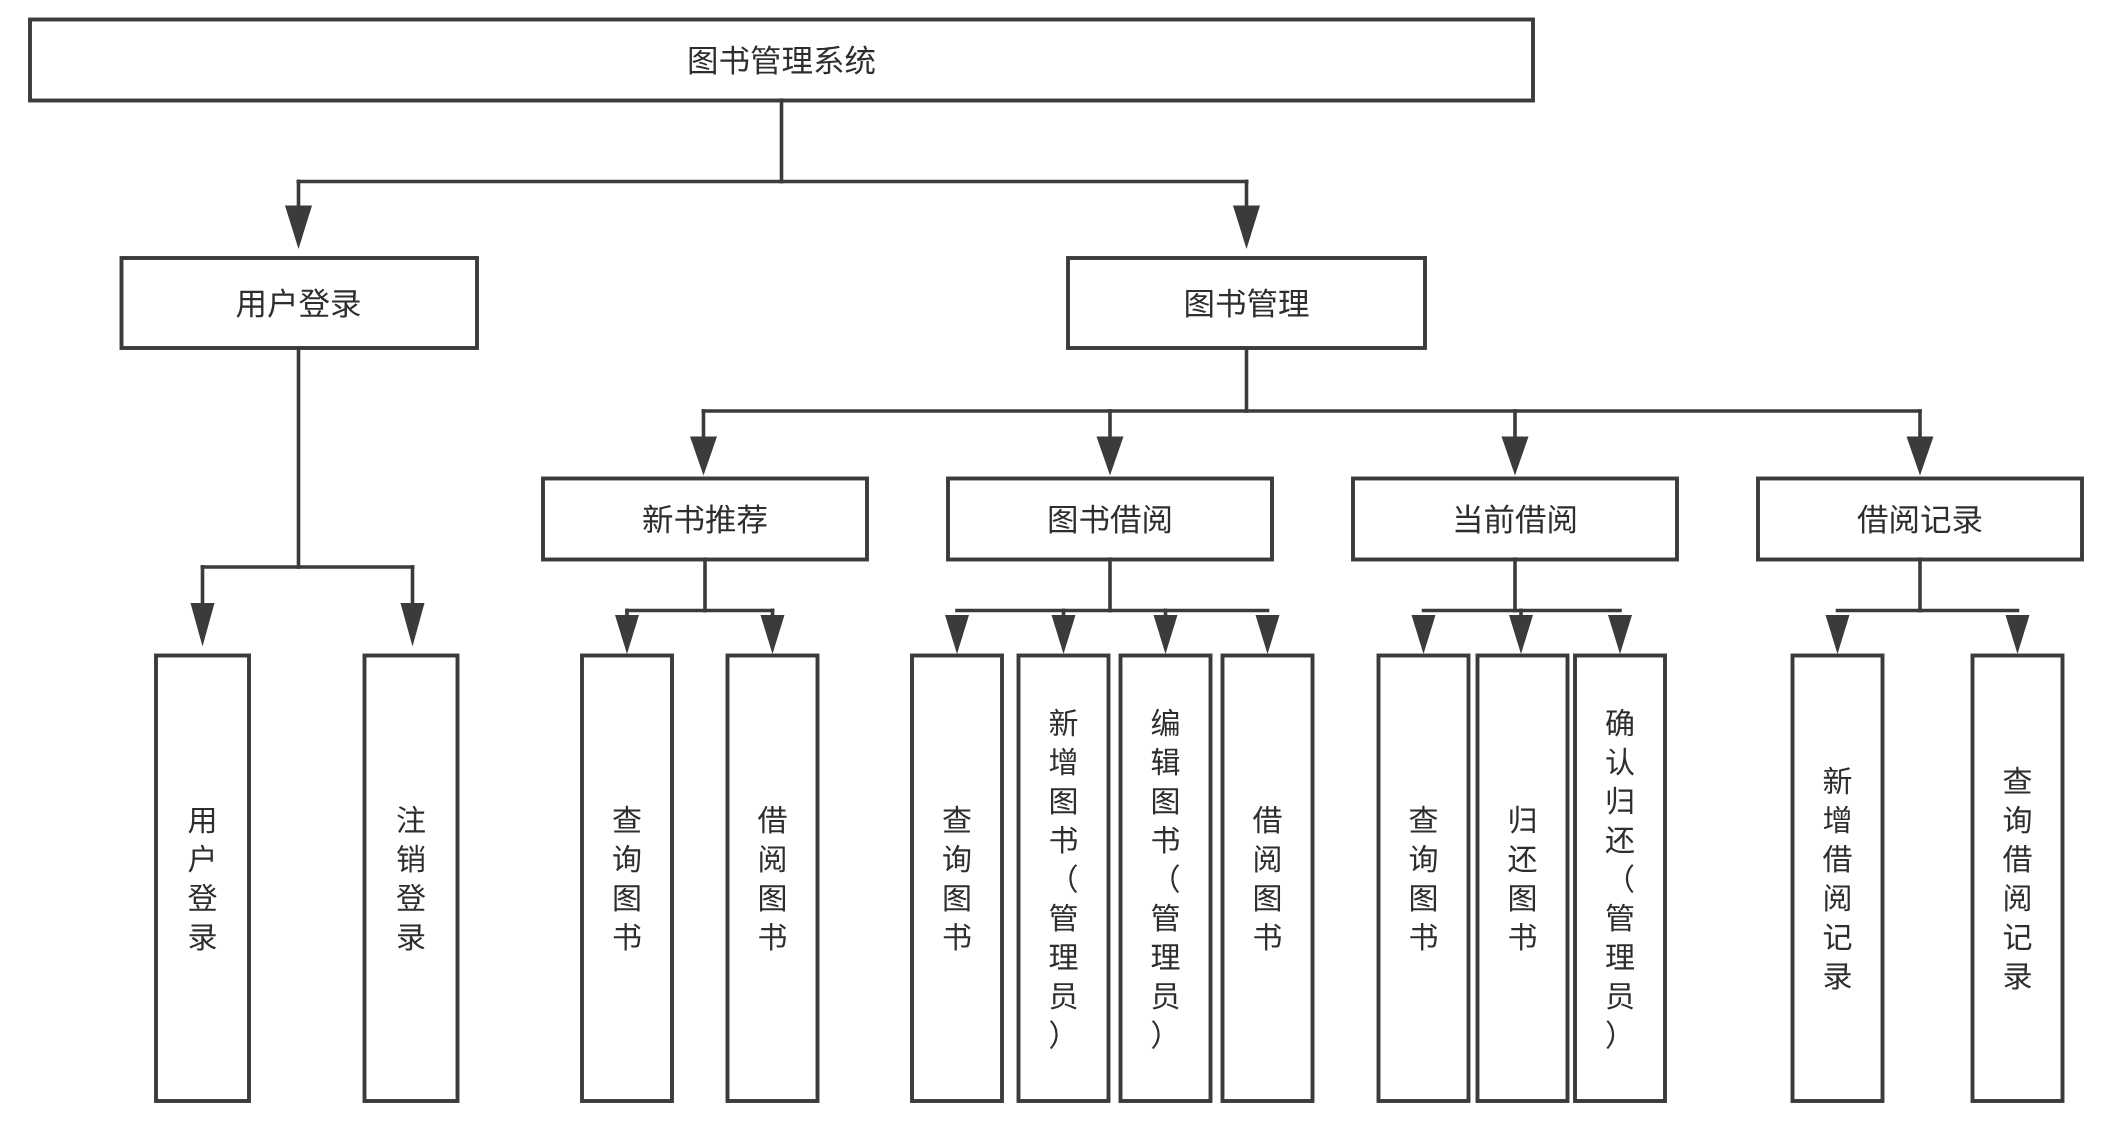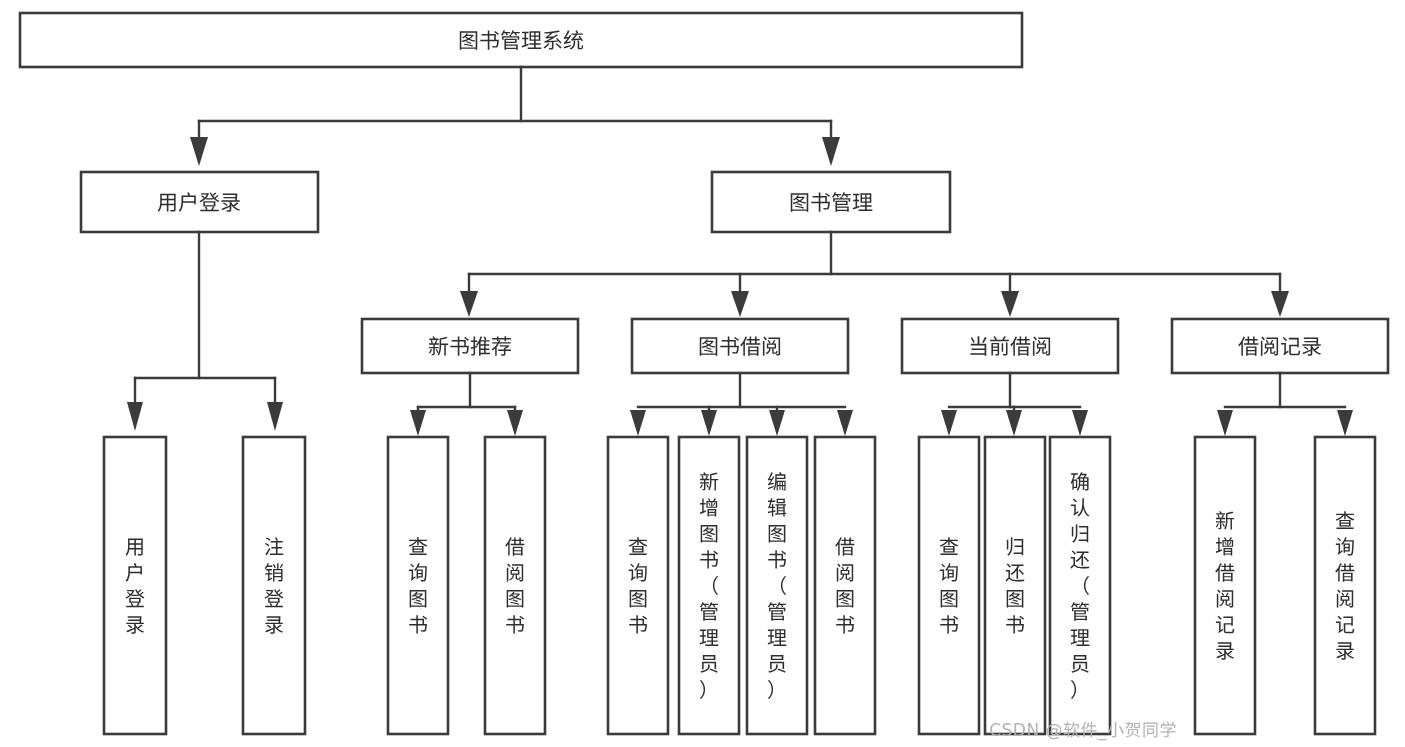--- a/index.html
+++ b/index.html
@@ -12,20 +12,21 @@
     width: 1405px;
     height: 747px;
     font-family: "DejaVu Sans", "Liberation Sans", sans-serif;
     overflow: hidden;
   }
   #diagram-root {
     position: relative;
     width: 1185px;
     height: 747px;
     background: #ffffff;
+    padding-left: 34px;
   }
   svg#flow-svg {
     position: absolute;
     left: 0;
     top: 0;
     width: 1405px;
     height: 747px;
     display: block;
   }
   .node-box {
@@ -205,14 +206,13 @@
   <div class="leaf-label" style="left:747px; top:437px; width:60px; height:297px;"><span>编</span><span>辑</span><span>图</span><span>书</span><span>（</span><span>管</span><span>理</span><span>员</span><span>）</span></div>
   <div class="leaf-label" style="left:815px; top:437px; width:60px; height:297px;"><span>借</span><span>阅</span><span>图</span><span>书</span></div>
 
   <div class="leaf-label" style="left:919px; top:437px; width:60px; height:297px;"><span>查</span><span>询</span><span>图</span><span>书</span></div>
   <div class="leaf-label" style="left:985px; top:437px; width:60px; height:297px;"><span>归</span><span>还</span><span>图</span><span>书</span></div>
   <div class="leaf-label" style="left:1050px; top:437px; width:60px; height:297px;"><span>确</span><span>认</span><span>归</span><span>还</span><span>（</span><span>管</span><span>理</span><span>员</span><span>）</span></div>
 
   <div class="leaf-label" style="left:1195px; top:437px; width:60px; height:297px;"><span>新</span><span>增</span><span>借</span><span>阅</span><span>记</span><span>录</span></div>
   <div class="leaf-label" style="left:1315px; top:437px; width:60px; height:297px;"><span>查</span><span>询</span><span>借</span><span>阅</span><span>记</span><span>录</span></div>
 
-  <div class="watermark">CSDN @软件_小贺同学</div>
 </div>
 
 </body></html>

